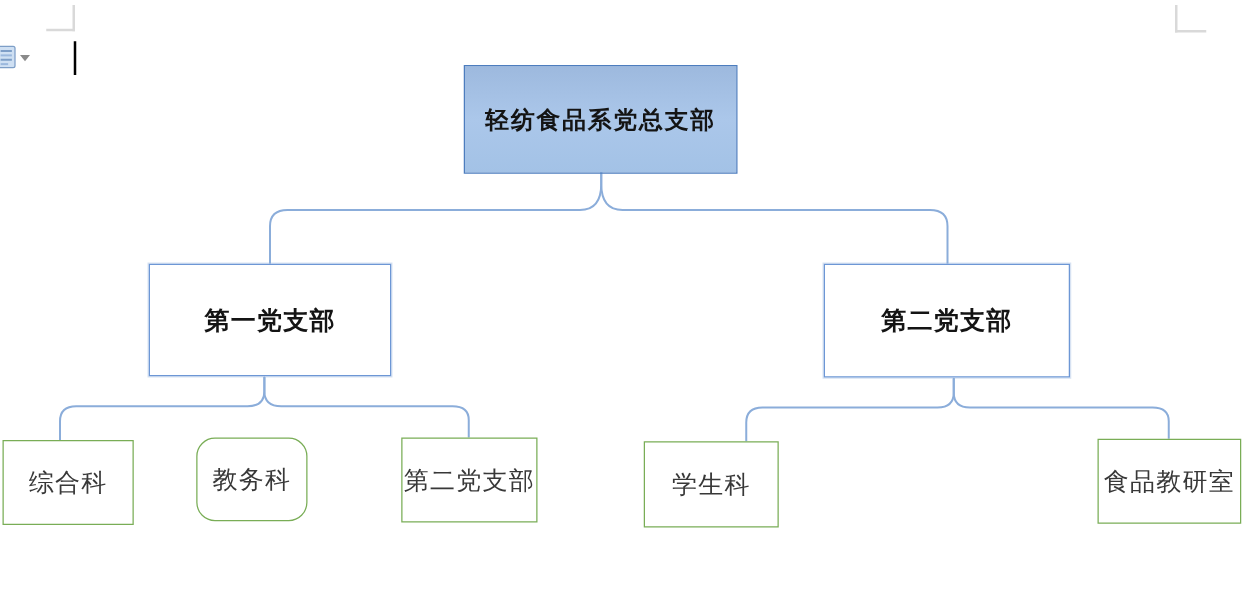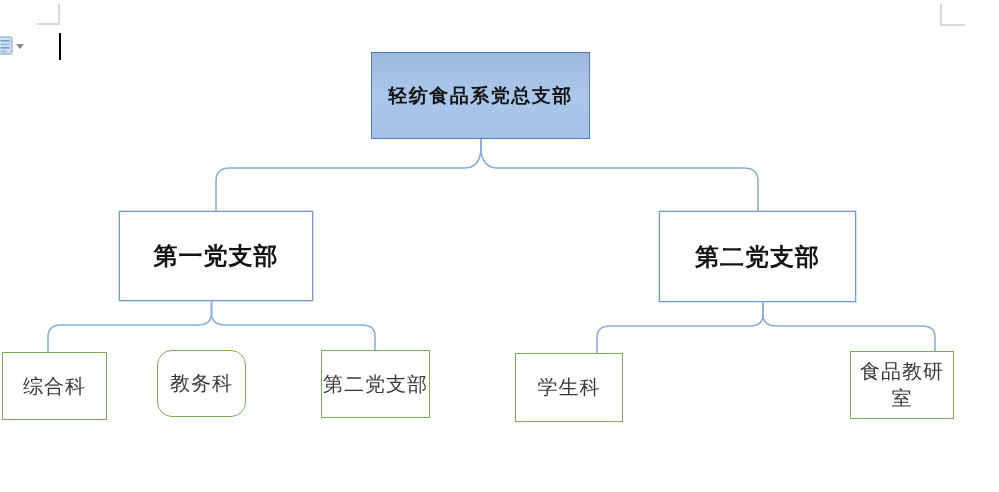--- a/index.html
+++ b/index.html
@@ -23,31 +23,31 @@
   .conn{fill:none;stroke:var(--connector);stroke-width:1.6;stroke-linecap:round;}
 
   
   .node{position:absolute;display:flex;align-items:center;justify-content:center;
         text-align:center;box-sizing:border-box;background:#fff;}
   .node-root{left:371px;top:52px;width:219px;height:87px;
         border:1.8px solid var(--root-border);
         background:linear-gradient(180deg,var(--root-fill-top) 0%,var(--root-fill-mid) 50%,var(--root-fill-bottom) 100%);
         font-size:19px;font-weight:bold;letter-spacing:1.5px;color:var(--text-dark);}
   .node-branch{border:1.5px solid var(--branch-border);
-        font-size:24px;font-weight:bold;letter-spacing:1px;color:var(--text-dark);
+        font-size:20px;font-weight:bold;letter-spacing:1px;color:var(--text-dark);
         box-shadow:0 0 0 1px rgba(141,173,218,.35);text-align:right;}
   .node-b1{left:119px;top:211px;width:194px;height:90px;}
   .node-b2{left:659px;top:211px;width:197px;height:91px;font-family:Liberation Mono, monospace;}
   .node-leaf{border:1.6px solid var(--leaf-border);
         font-size:20px;font-weight:normal;letter-spacing:1px;color:var(--text-leaf);}
   .node-l0{left:2px;top:352px;width:105px;height:68px;}
   .node-l1{left:157px;top:350px;width:89px;height:67px;border-radius:15px;}
   .node-l2{left:321px;top:350px;width:109px;height:68px;}
   .node-l3{left:515px;top:353px;width:108px;height:69px;}
-  .node-l4{left:850px;top:351px;width:104px;height:68px;}
+  .node-l4{left:878px;top:351px;width:115px;height:68px;}
 
   
   .crop{position:absolute;box-sizing:border-box;}
   .crop-left{left:37px;top:4px;width:23px;height:21px;
         border-right:2px solid var(--crop-mark);border-bottom:2px solid var(--crop-mark);}
   .crop-right{left:940px;top:4px;width:25px;height:22px;
         border-left:2px solid var(--crop-mark);border-bottom:2px solid var(--crop-mark);}
   .caret{position:absolute;left:59px;top:33px;width:2px;height:27px;background:#000;}
   .paste-btn{position:absolute;left:-5px;top:36px;width:30px;height:20px;cursor:pointer;}
   .paste-doc{position:absolute;left:0;top:0;}

